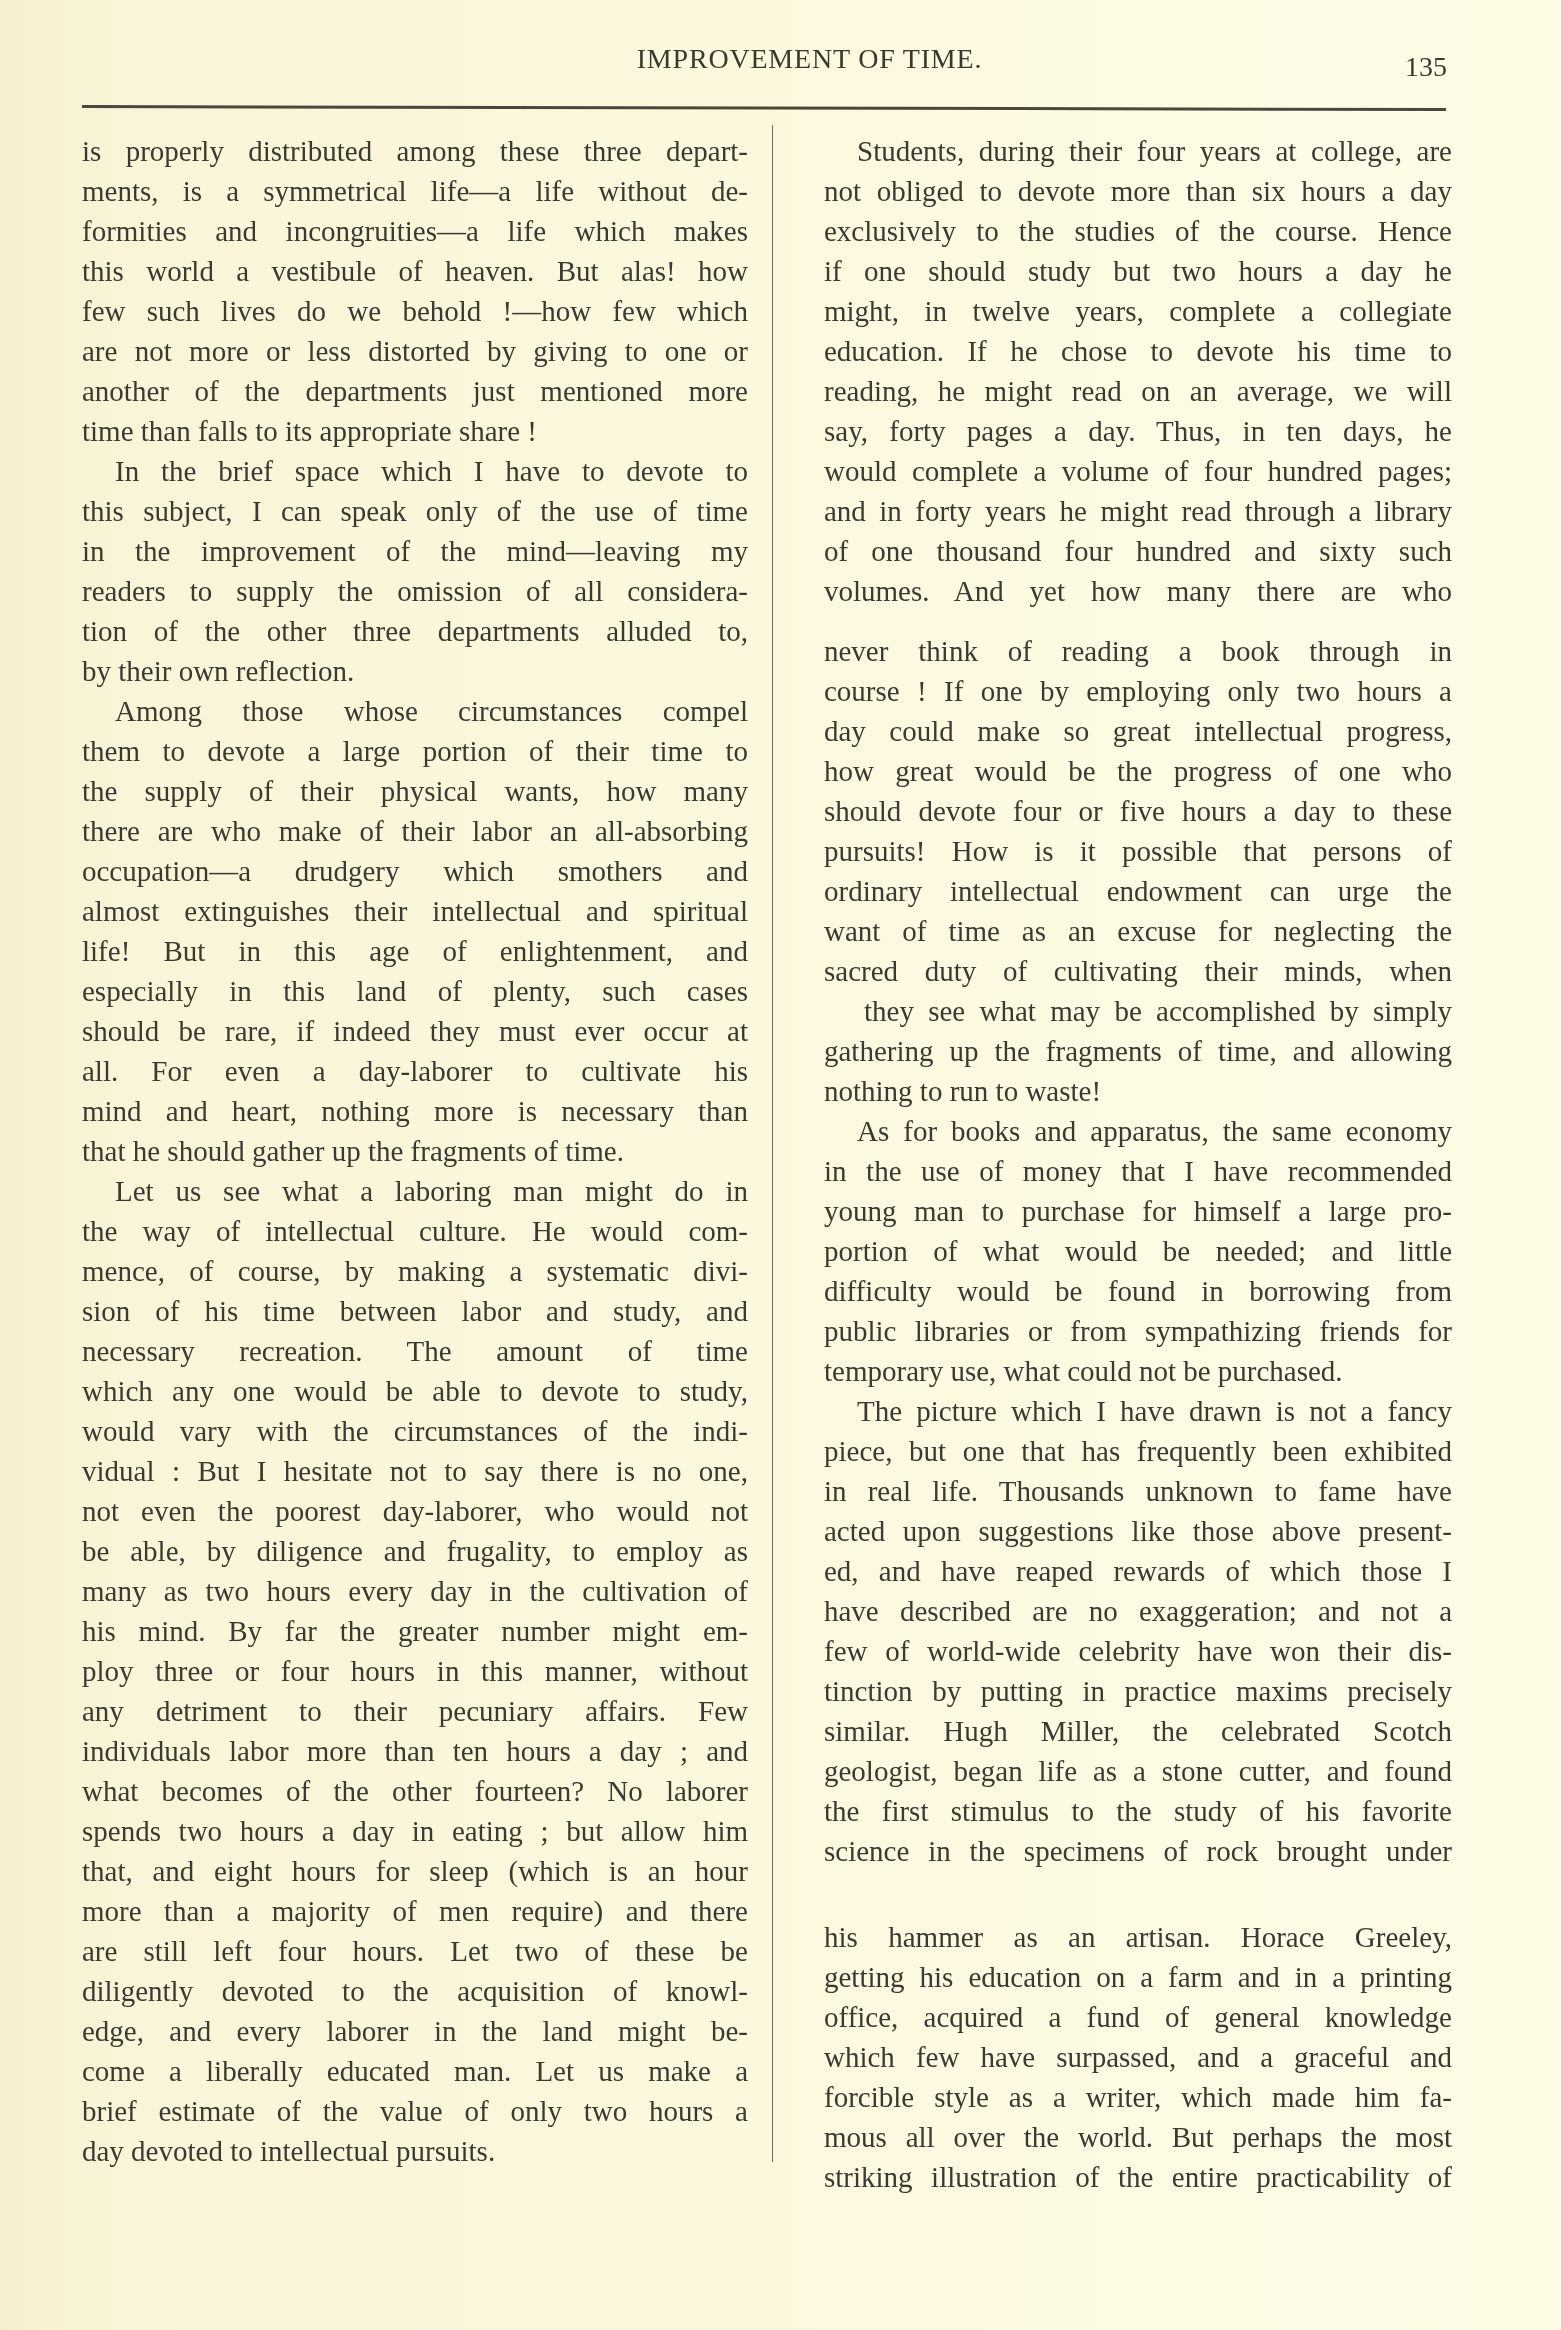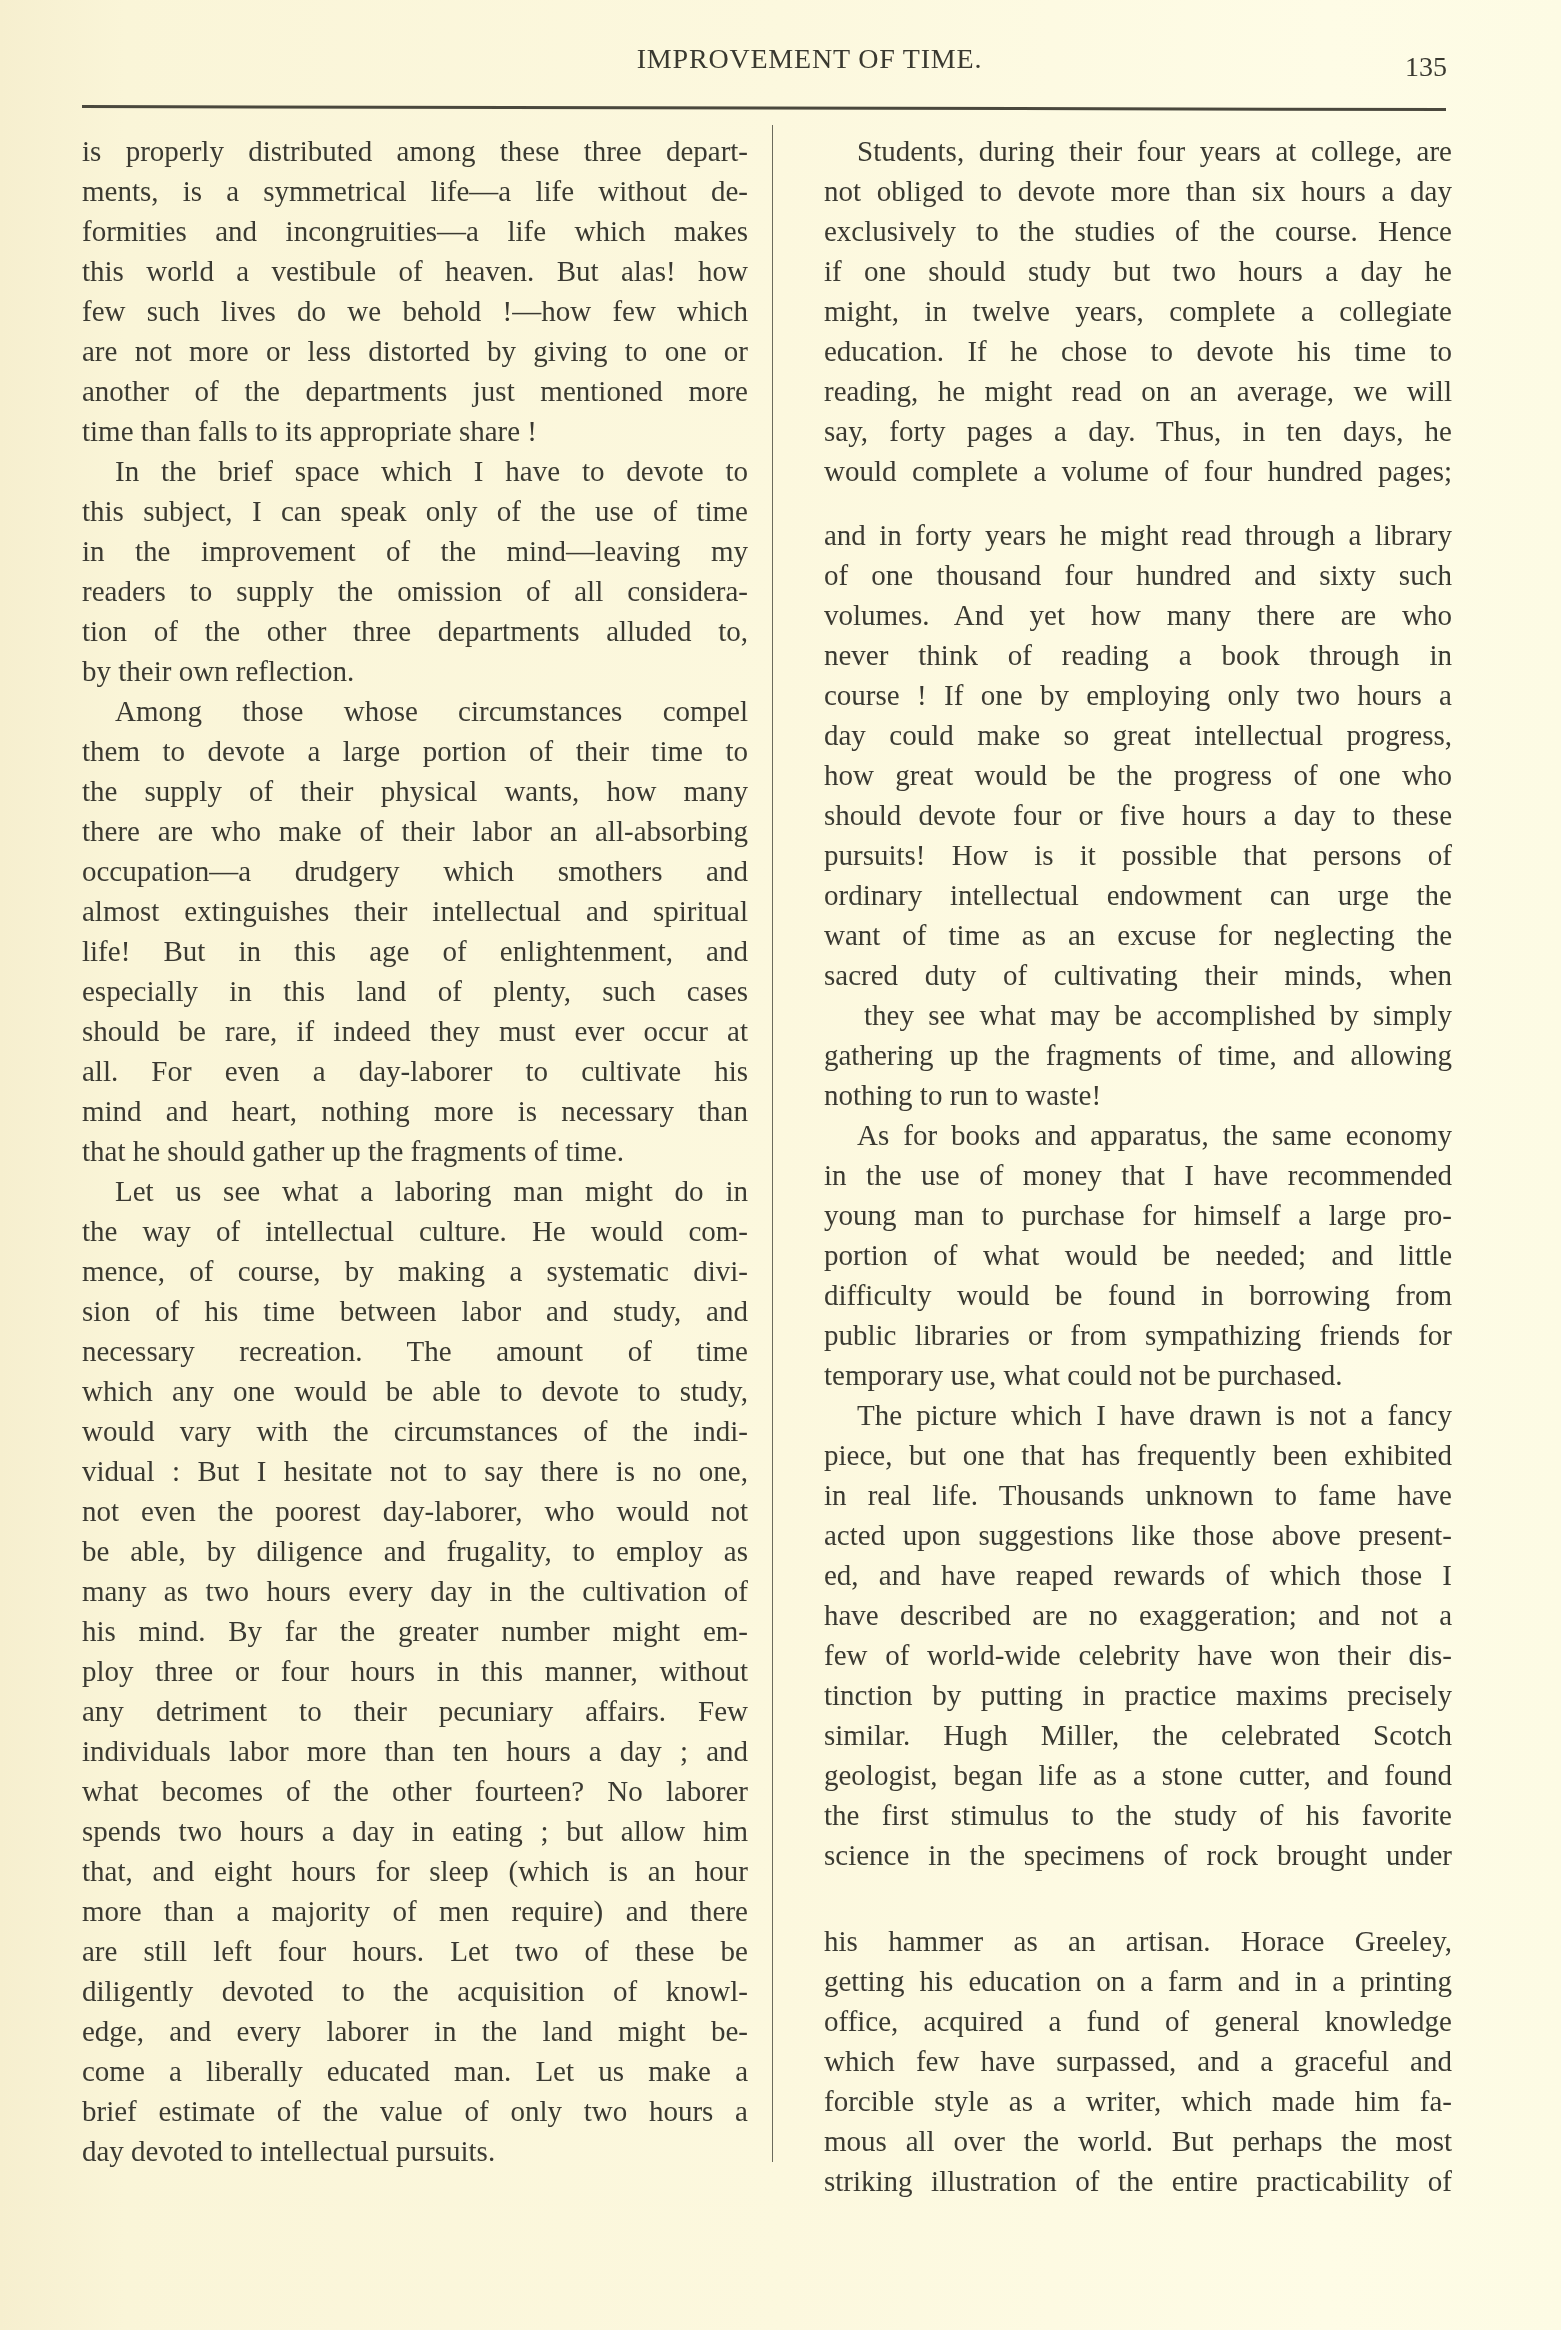--- a/index.html
+++ b/index.html
@@ -134,24 +134,24 @@
   <div class="column col-right" id="col-right">
       <span class="line indent" style="white-space: normal;">Students, during their four years at college, are</span>
       <span class="line" style="white-space: normal;">not obliged to devote more than six hours a day</span>
       <span class="line" style="white-space: normal;">exclusively to the studies of the course.  Hence</span>
       <span class="line" style="white-space: normal;">if one should study but two hours a day he</span>
       <span class="line" style="white-space: normal;">might, in twelve years, complete a collegiate</span>
       <span class="line" style="white-space: normal;">education.  If he chose to devote his time to</span>
       <span class="line" style="white-space: normal;">reading, he might read on an average, we will</span>
       <span class="line" style="white-space: normal;">say, forty pages a day.  Thus, in ten days, he</span>
       <span class="line" style="white-space: normal;">would complete a volume of four hundred pages;</span>
-      <span class="line" style="white-space: normal; margin-top: 24px;">and in forty years he might read through a library</span>
+      <span class="line" style="white-space: normal;">and in forty years he might read through a library</span>
       <span class="line" style="white-space: normal;">of one thousand four hundred and sixty such</span>
       <span class="line" style="white-space: normal;">volumes.  And yet how many there are who</span>
-      <span class="line" style="white-space: normal;">never think of reading a book through in</span>
+      <span class="line" style="white-space: normal; margin-top: 20px;">never think of reading a book through in</span>
       <span class="line" style="white-space: normal;">course !  If one by employing only two hours a</span>
       <span class="line" style="white-space: normal;">day could make so great intellectual progress,</span>
       <span class="line" style="white-space: normal;">how great would be the progress of one who</span>
       <span class="line" style="white-space: normal;">should devote four or five hours a day to these</span>
       <span class="line" style="white-space: normal;">pursuits!  How is it possible that persons of</span>
       <span class="line" style="white-space: normal;">ordinary intellectual endowment can urge the</span>
       <span class="line" style="white-space: normal;">want of time as an excuse for neglecting the</span>
       <span class="line" style="white-space: normal;">sacred duty of cultivating their minds, when</span>
       <span class="line" style="white-space: normal; margin-left: 40px;">they see what may be accomplished by simply</span>
       <span class="line" style="white-space: normal;">gathering up the fragments of time, and allowing</span>

